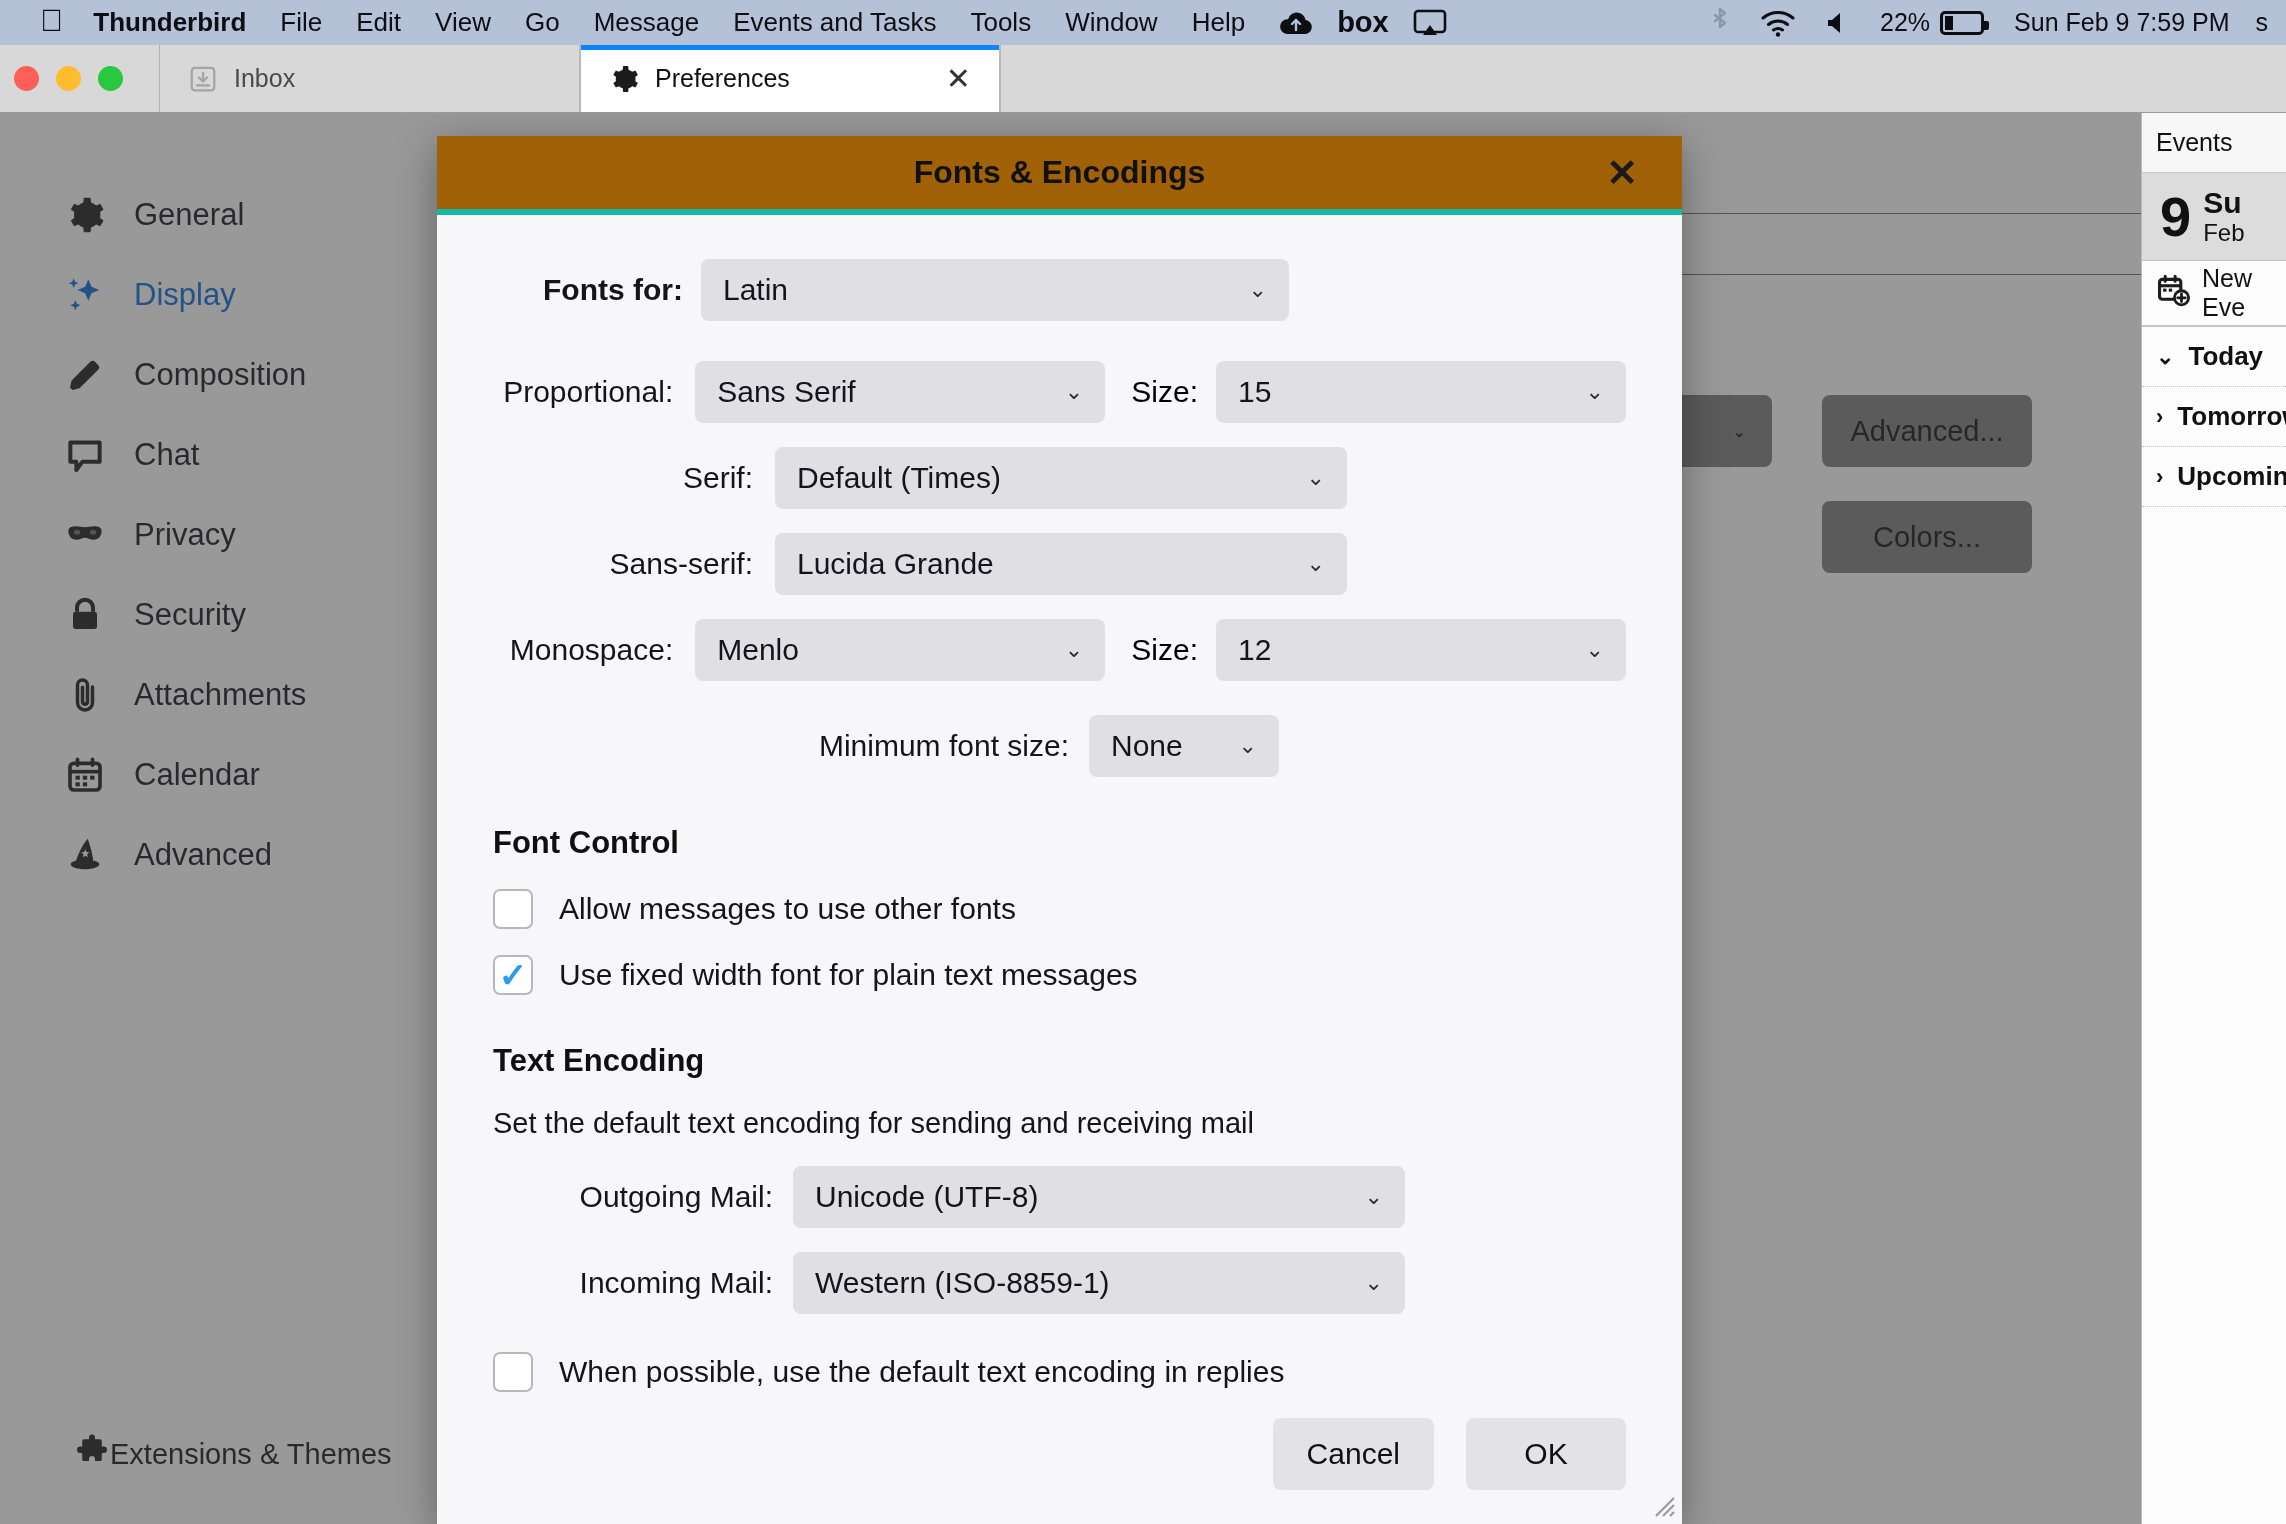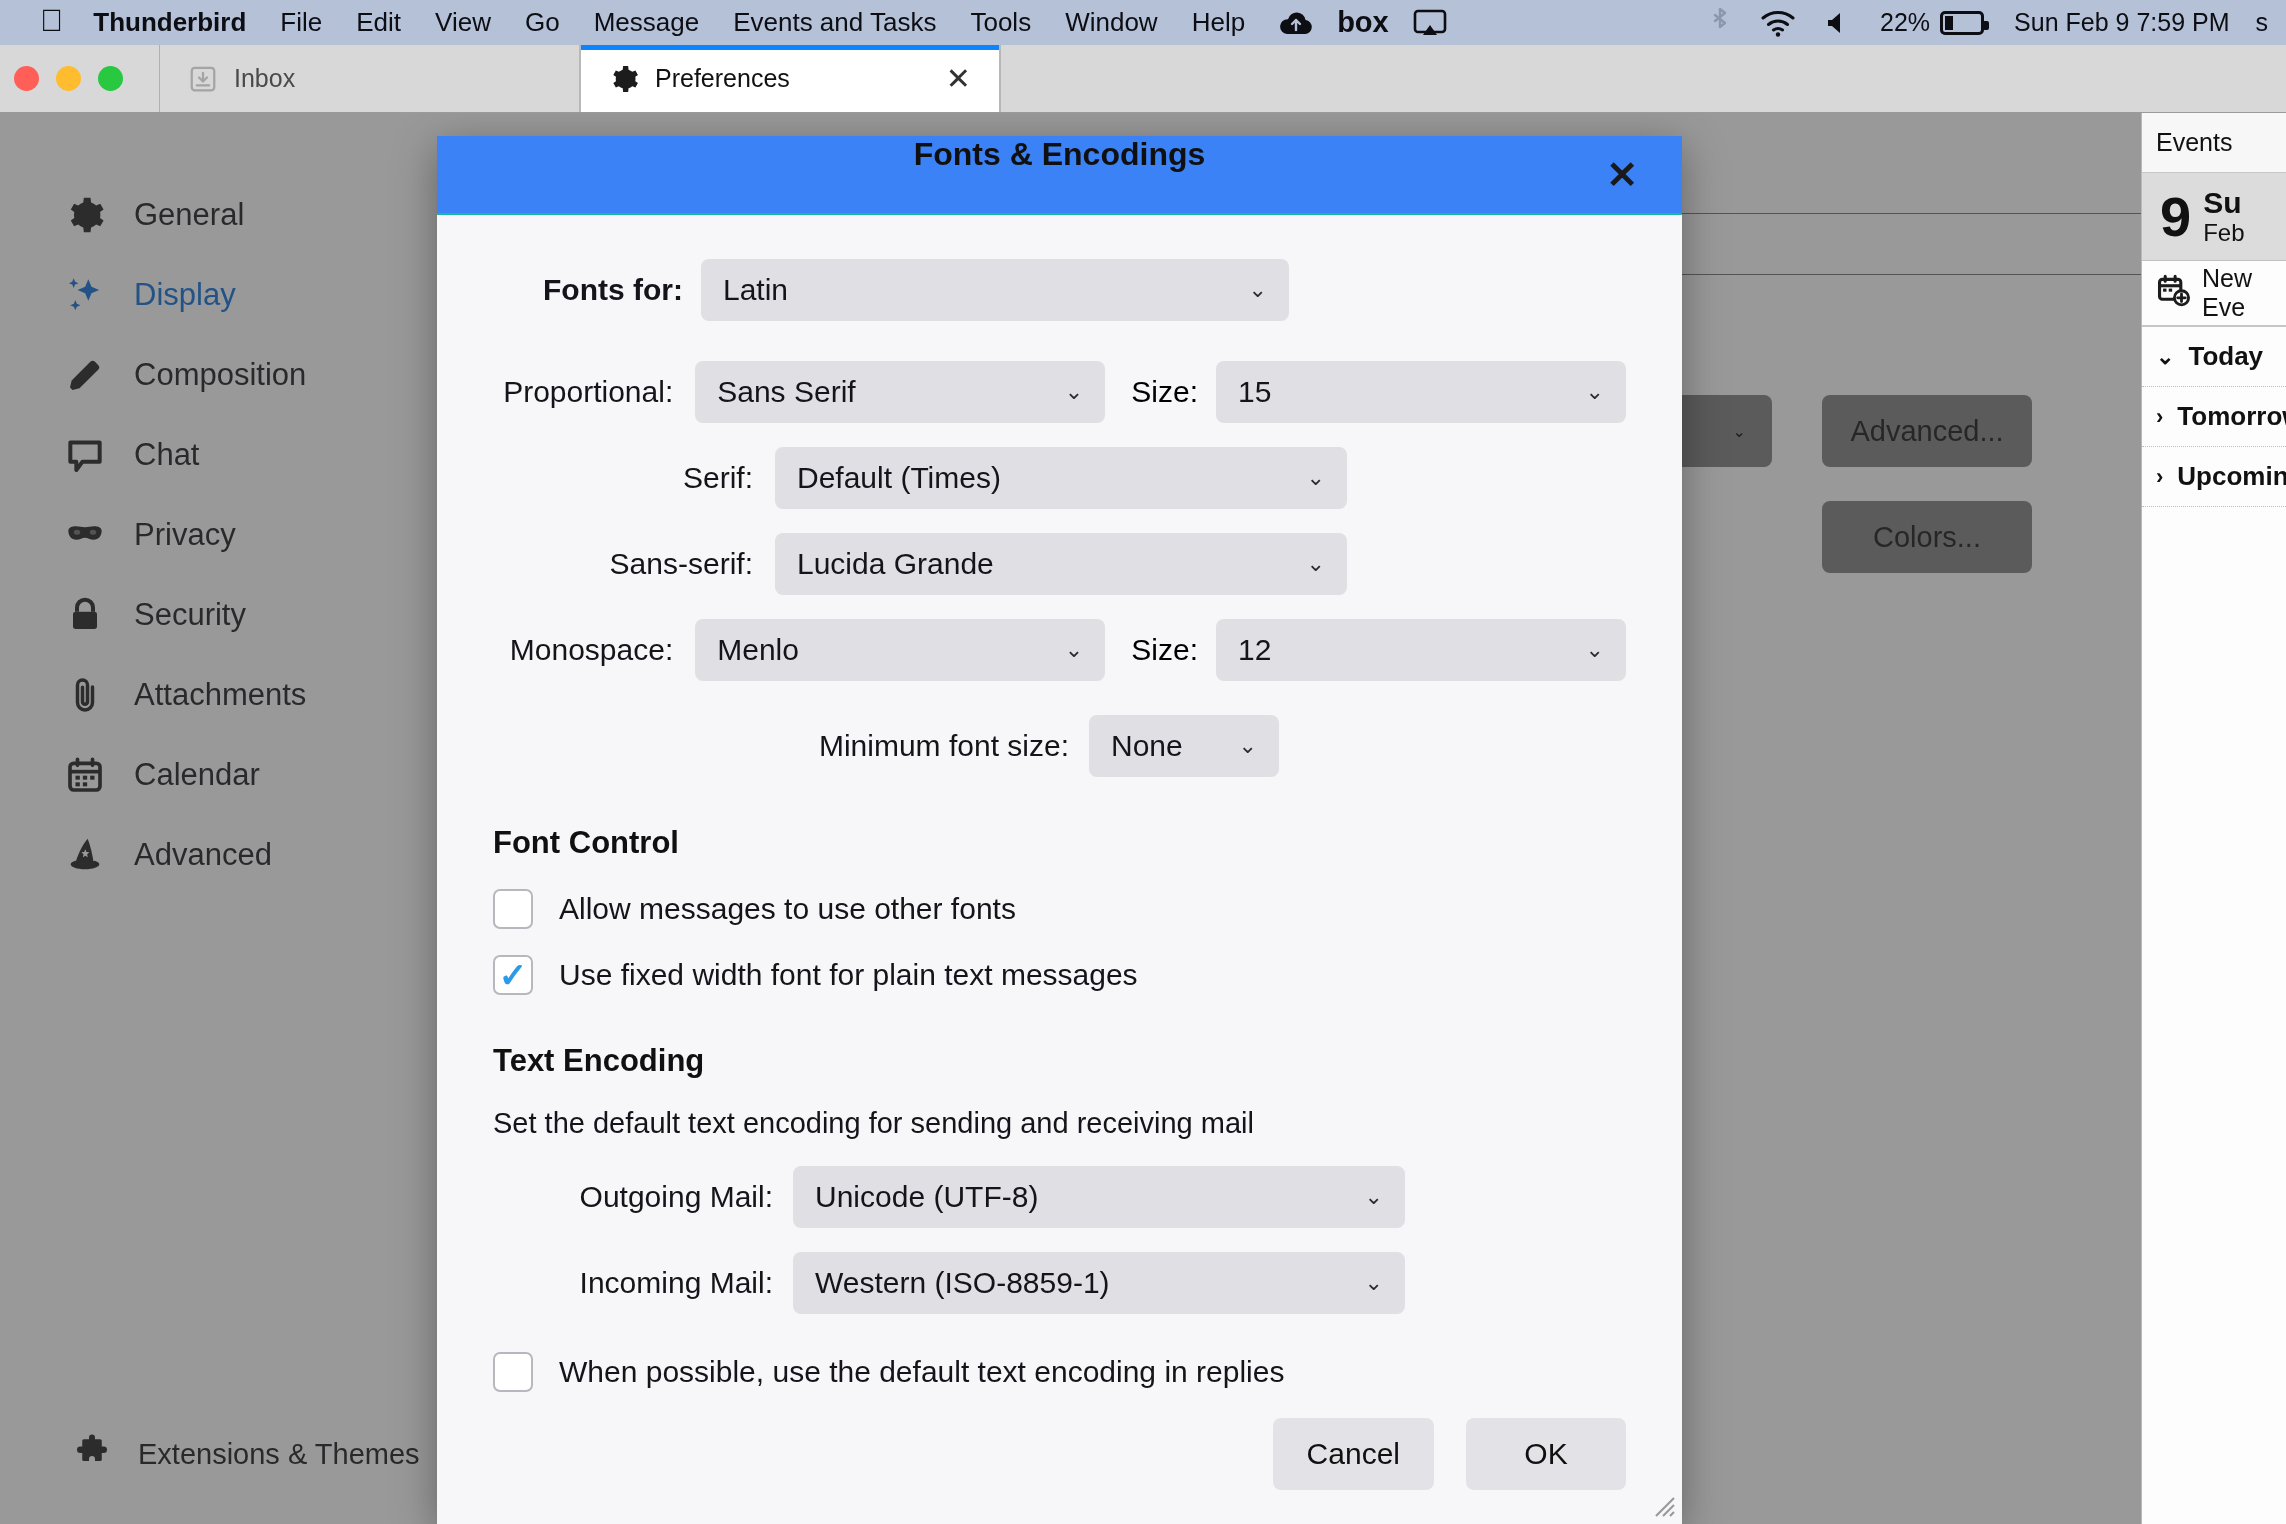--- a/index.html
+++ b/index.html
@@ -106,21 +106,21 @@
   .side-item {
     display: flex; align-items: center; gap: 28px;
     height: 80px; padding-left: 64px;
     font-size: 31px; color: #15141a;
   }
   .side-item.selected { color: #0a6cd8; font-weight: 400;}
   .side-item .si-icon { width: 42px; height: 42px; display: flex; align-items: center; justify-content: center;}
   .side-item .si-icon svg { width: 40px; height: 40px; display: block; }
   .side-bottom {
     position: absolute; bottom: 48px; left: 0; right: 0;
-    display: flex; align-items: center; gap: 28px; padding-left: 74px;
+    display: flex; align-items: center; padding-left: 74px;
     font-size: 29px; color: #15141a;
   }
   .side-bottom svg { width: 36px; height: 36px; }
 
   .prefs-main { flex: 1; position: relative; padding: 40px 64px; }
   .hr-line { height: 1px; background: #6f6f6f; margin: 60px 0; }
   .bg-row { display: flex; align-items: flex-start; gap: 50px; margin-top: 120px; justify-content: flex-end; padding-right: 190px;}
   .bg-select {
     width: 230px; height: 72px; background: #7d7d7d;
     border-radius: 8px; display:flex; align-items:center; justify-content:flex-end;
@@ -178,23 +178,23 @@
     position: absolute;
     left: 437px; top: 136px;
     width: 1245px; height: 1388px;
     background: #f7f7fa;
     box-shadow: 0 10px 40px rgba(0,0,0,.35);
     z-index: 40;
     display: flex; flex-direction: column;
     overflow: hidden;
   }
   .modal-title {
-    height: 82px; background: #3b82f6;
-    border-bottom: 2px solid #14b8a6;
-    display: flex; align-items: flex-start; justify-content: center;
+    height: 82px; background: #a16207;
+    border-bottom: 6px solid #14b8a6;
+    display: flex; align-items: center; justify-content: center;
     position: relative;
     font-size: 32px; font-weight: bold; color: #101010;
   }
   .modal-close {
     position: absolute; right: 44px; top: 50%; transform: translateY(-50%);
     font-size: 38px; color: #1a1a1a; line-height: 1;
   }
   .modal-content { flex: 1; padding: 44px 56px 0 56px; position: relative;}
 
   .row { display: flex; align-items: center; margin-bottom: 24px; }

